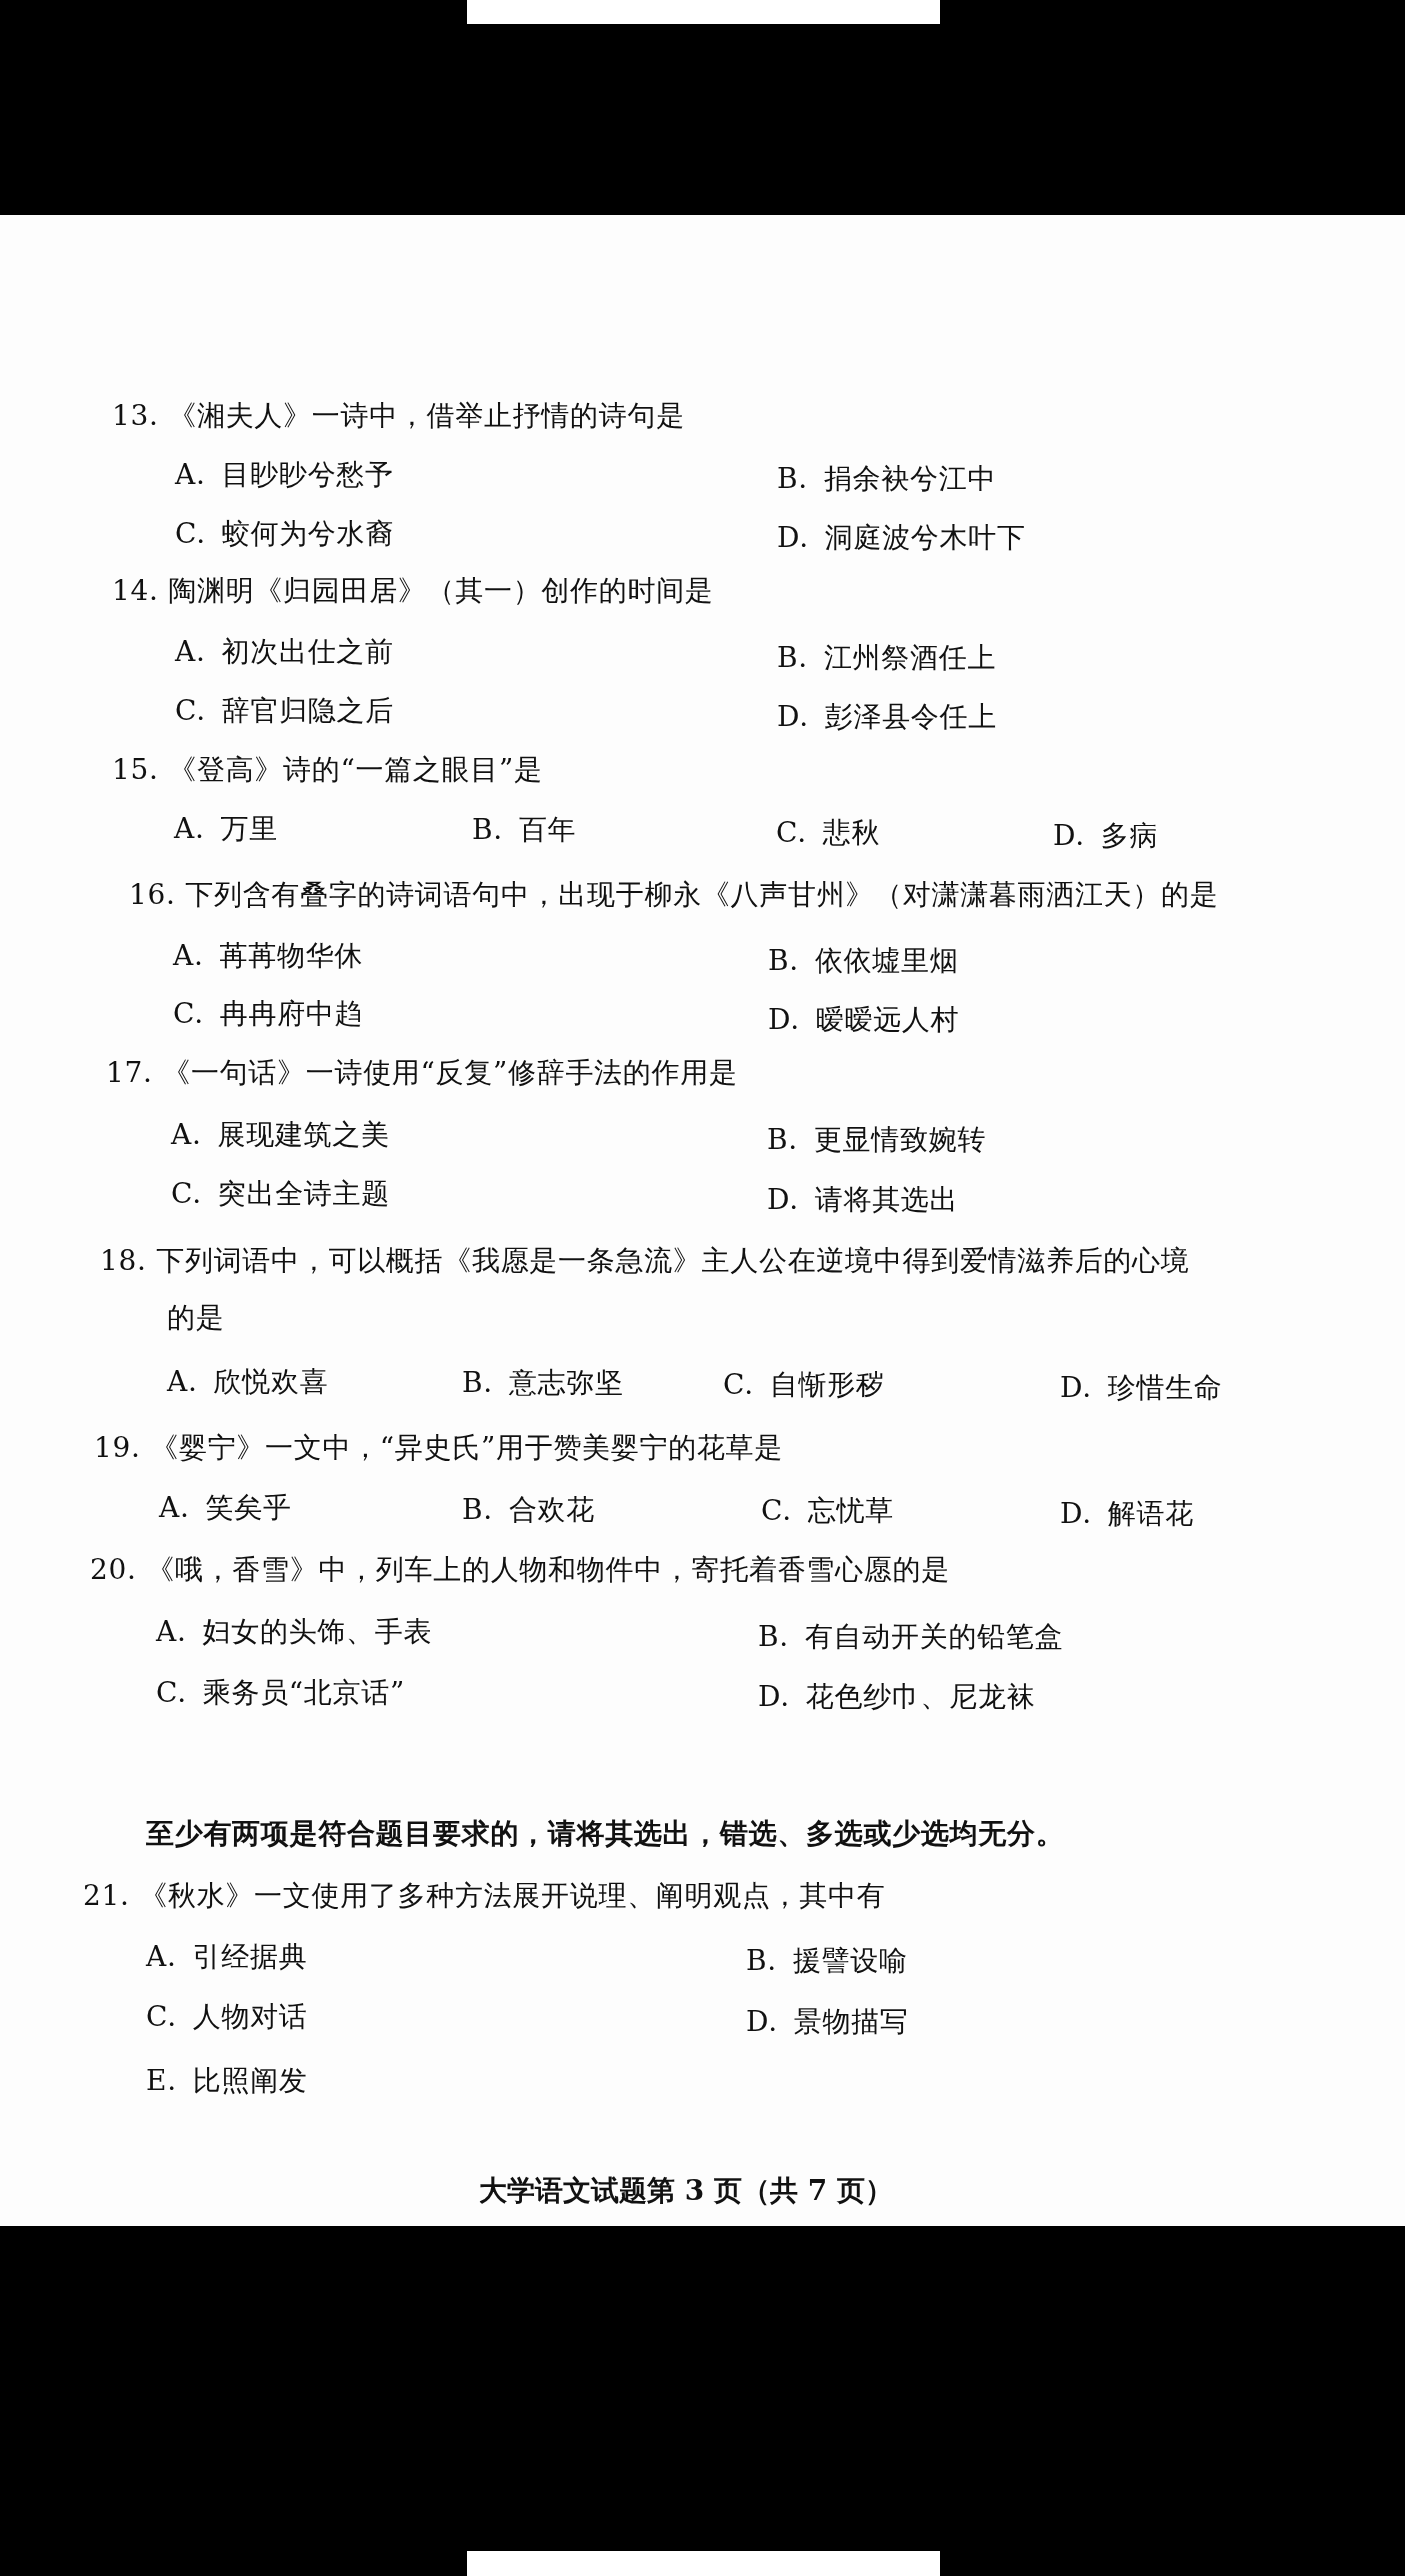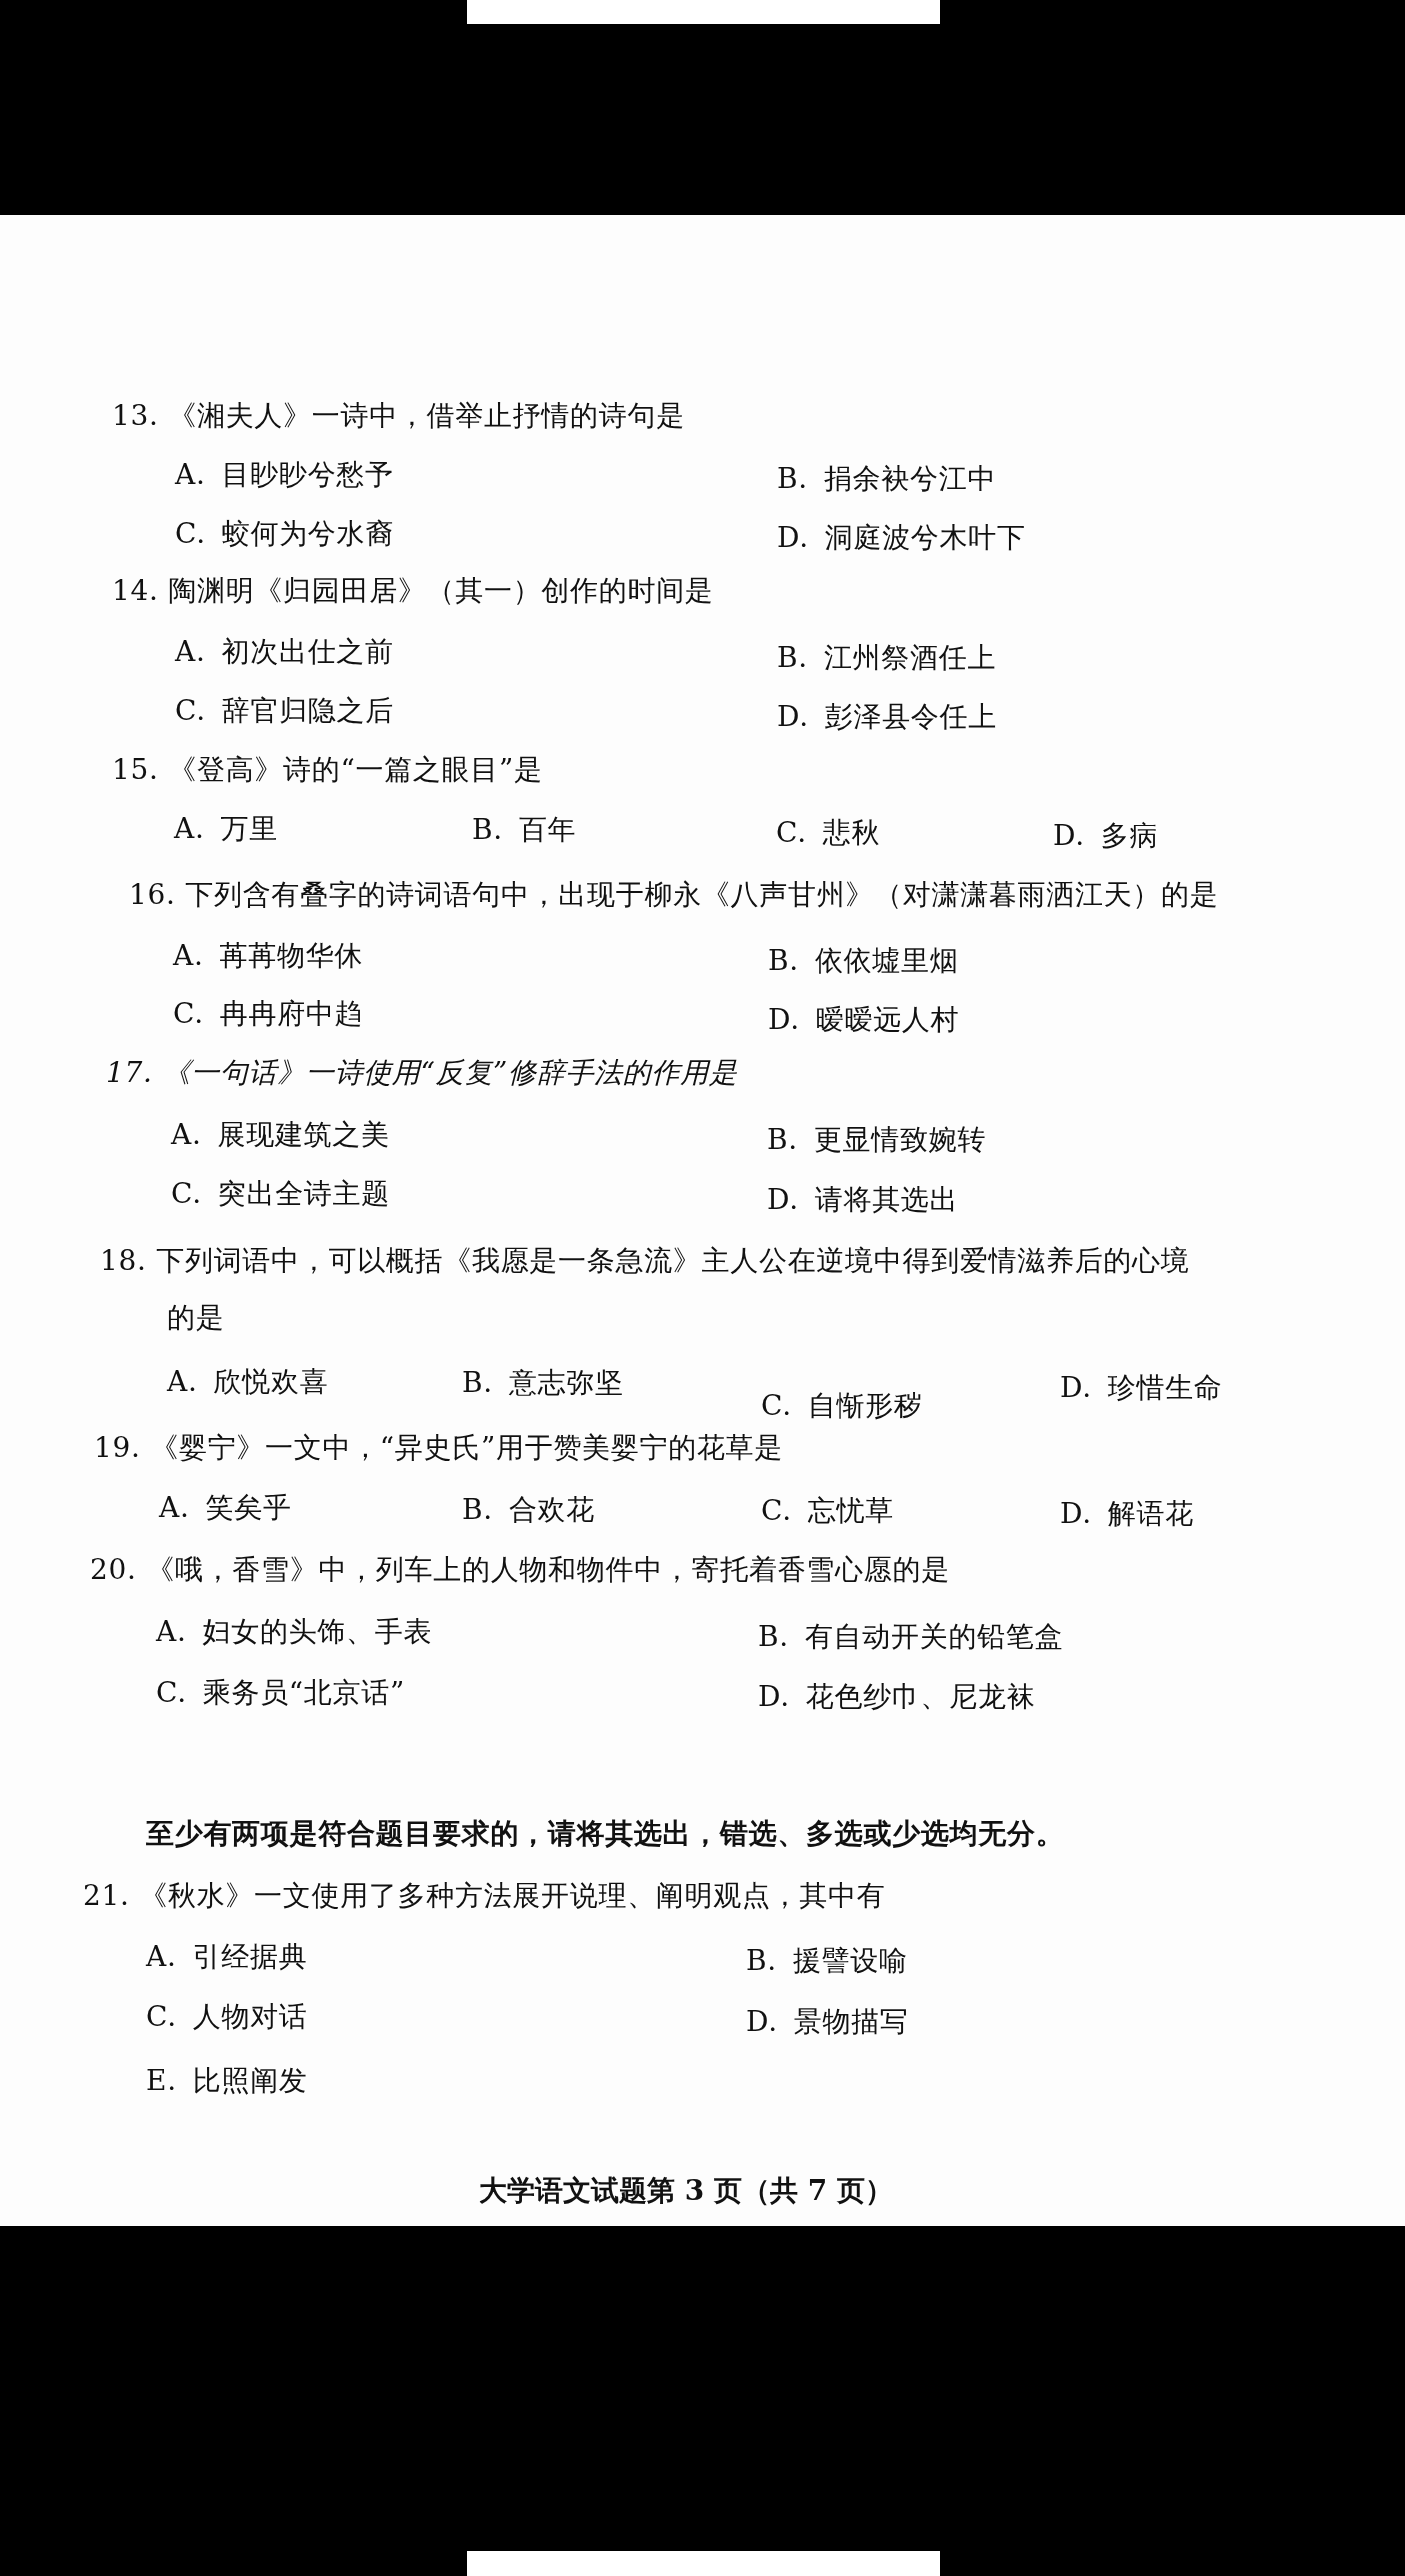--- a/index.html
+++ b/index.html
@@ -57,37 +57,37 @@
 
   <div class="line" style="left:109px; top:662px;margin-left:20px;">
     <span>16.</span>
     <span>下列含有叠字的诗词语句中，出现于柳永《八声甘州》（对潇潇暮雨洒江天）的是</span>
   </div>
   <div class="opt" style="left:173px; top:723px;"><span class="lbl">A.</span><span>苒苒物华休</span></div>
   <div class="opt" style="left:768px; top:728px;"><span class="lbl">B.</span><span>依依墟里烟</span></div>
   <div class="opt" style="left:173px; top:781px;"><span class="lbl">C.</span><span>冉冉府中趋</span></div>
   <div class="opt" style="left:768px; top:787px;text-align:right;"><span class="lbl">D.</span><span>暧暧远人村</span></div>
 
-  <div class="line" style="left:106px; top:840px;font-style:italic;">
+  <div class="line" style="left:106px; top:840px;">
     <span>17.</span>
     <span>《一句话》一诗使用“反复”修辞手法的作用是</span>
   </div>
   <div class="opt" style="left:171px; top:902px;"><span class="lbl">A.</span><span>展现建筑之美</span></div>
   <div class="opt" style="left:767px; top:907px;"><span class="lbl">B.</span><span>更显情致婉转</span></div>
   <div class="opt" style="left:171px; top:961px;"><span class="lbl">C.</span><span>突出全诗主题</span></div>
   <div class="opt" style="left:767px; top:967px;"><span class="lbl">D.</span><span>请将其选出</span></div>
 
   <div class="line" style="left:100px; top:1028px;">
     <span>18.</span>
     <span>下列词语中，可以概括《我愿是一条急流》主人公在逆境中得到爱情滋养后的心境</span>
   </div>
   <div class="line" style="left:167px; top:1085px;text-align:center;">的是</div>
   <div class="opt" style="left:167px; top:1149px;"><span class="lbl">A.</span><span>欣悦欢喜</span></div>
   <div class="opt" style="left:462px; top:1150px;"><span class="lbl">B.</span><span>意志弥坚</span></div>
-  <div class="opt" style="left:761px; top:1152px;margin-top:21px;"><span class="lbl">C.</span><span>自惭形秽</span></div>
+  <div class="opt" style="left:723px; top:1152px;"><span class="lbl">C.</span><span>自惭形秽</span></div>
   <div class="opt" style="left:1060px; top:1155px;"><span class="lbl">D.</span><span>珍惜生命</span></div>
 
   <div class="line" style="left:94px; top:1215px;">
     <span>19.</span>
     <span>《婴宁》一文中，“异史氏”用于赞美婴宁的花草是</span>
   </div>
   <div class="opt" style="left:159px; top:1275px;text-align:right;"><span class="lbl">A.</span><span>笑矣乎</span></div>
   <div class="opt" style="left:462px; top:1277px;"><span class="lbl">B.</span><span>合欢花</span></div>
   <div class="opt" style="left:761px; top:1278px;"><span class="lbl">C.</span><span>忘忧草</span></div>
   <div class="opt" style="left:1060px; top:1281px;"><span class="lbl">D.</span><span>解语花</span></div>

